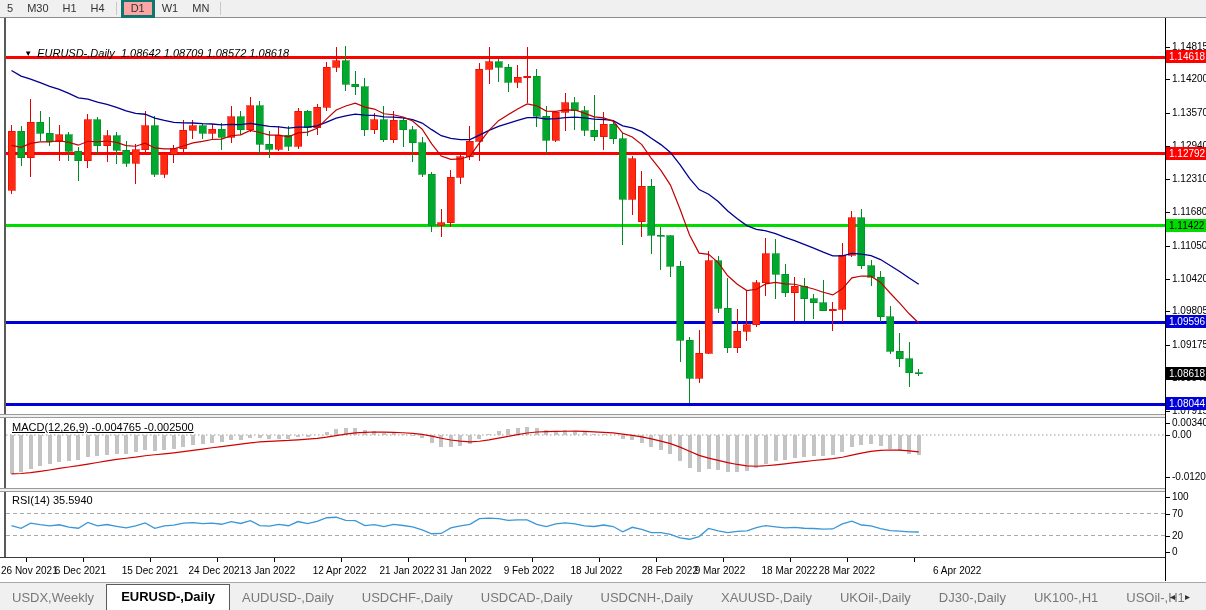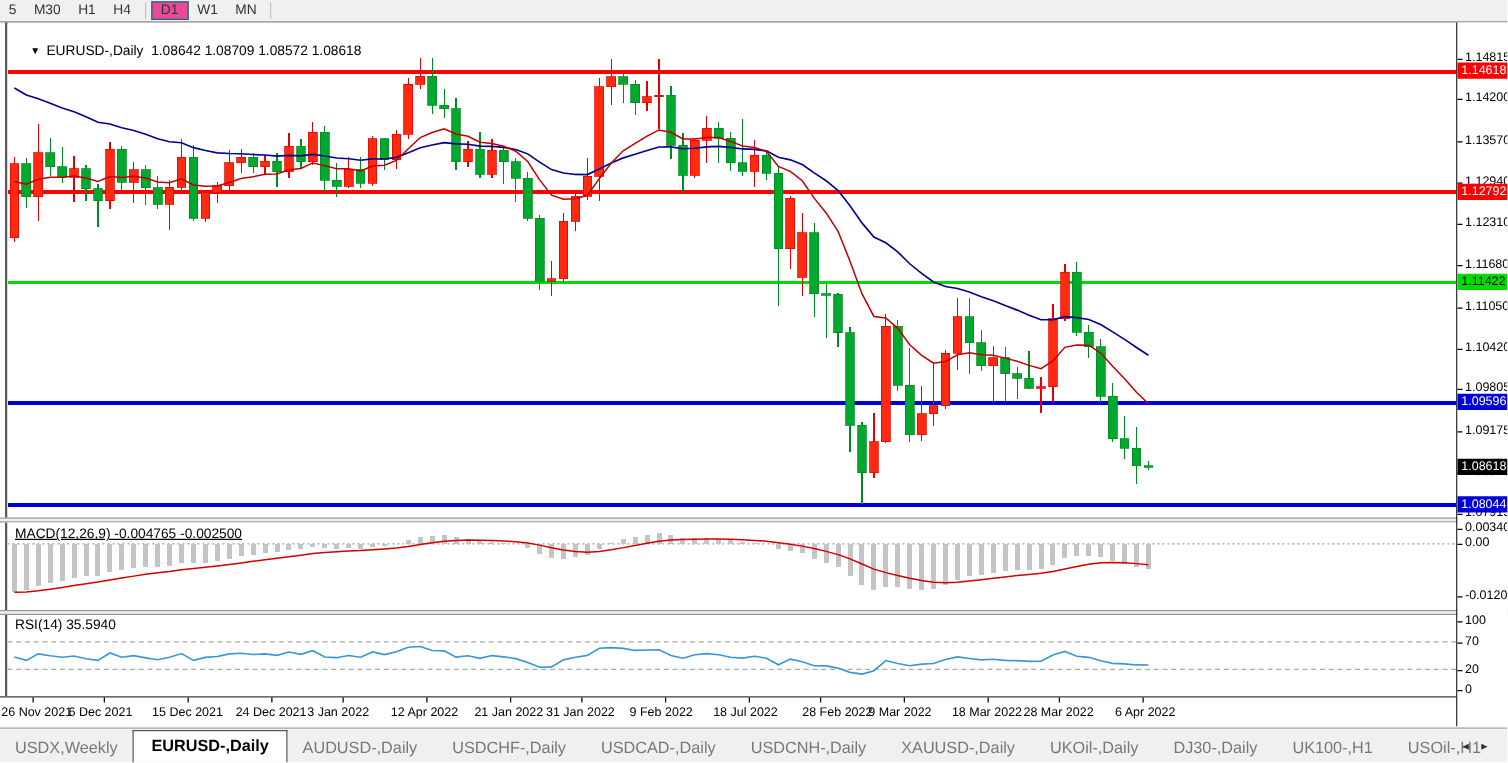--- a/index.html
+++ b/index.html
@@ -1,29 +1,29 @@
 <!DOCTYPE html>
 <html><head>
 <meta charset="utf-8">
 <style>
   html,body{margin:0;padding:0;background:#fff;font-family:"Liberation Sans",sans-serif;}
   #app{position:relative;width:1206px;height:610px;overflow:hidden;background:#fff;}
   
   .toolbar{position:absolute;left:0;top:0;width:1206px;height:17px;background:#f0f0f0;
     border-bottom:1px solid #8c8c8c;display:flex;align-items:center;font-size:11px;color:#333;}
   .tf{padding:0 7px;height:15px;line-height:15px;cursor:default;}
-  .tf.active{background:#ec4899;border:1px solid #0f766e;height:13px;line-height:13px;}
+  .tf.active{background:#fca5a5;border:3px solid #0f766e;height:13px;line-height:13px;}
   .tfdiv{width:1px;height:13px;background:#c8c8c8;margin:0 4px;}
   
   .frame-left{position:absolute;left:4px;top:18px;width:2px;height:539px;background:#5a5a5a;}
   .paxis-line{position:absolute;left:1165px;top:18px;width:1px;height:563px;background:#000;}
   .pane-svg{position:absolute;left:6px;background:#fff;}
   .splitter{position:absolute;left:0;width:1206px;height:4px;background:#f0f0f0;
     border-top:1px solid #9a9a9a;border-bottom:1px solid #9a9a9a;box-sizing:border-box;}
-  .legend{position:absolute;left:12px;top:23px;font-size:11px;color:#000;white-space:pre;}
+  .legend{position:absolute;left:12px;top:35px;font-size:11px;color:#000;white-space:pre;font-style:italic;}
   .legend .tri{font-size:8px;vertical-align:1px;margin-right:5px;}
   .ind-label{position:absolute;left:12px;font-size:11px;color:#000;}
   
   .paxis{position:absolute;left:1166px;top:18px;width:40px;height:563px;background:#fff;font-size:10px;}
   .ptick{position:absolute;left:0;width:4px;height:1px;background:#000;}
   .plabel{position:absolute;left:6px;color:#000;white-space:nowrap;}
   .pbadge{position:absolute;left:0;width:40px;padding:1px 0 1px 3px;color:#fff;white-space:nowrap;}
   
   .dateaxis{position:absolute;left:0;top:557px;width:1165px;height:25px;background:#fff;border-top:1px solid #3c3c3c;}
   .dtick{position:absolute;top:0;width:1px;height:4px;background:#000;}
@@ -396,21 +396,21 @@
       <div class="dlabel" style="left: 570.5px;">18 Jul 2022</div>
       <div class="dtick" style="left: 655.8px;"></div>
       <div class="dlabel" style="left: 627.8px; margin-left: 14px;">28 Feb 2022</div>
       <div class="dtick" style="left: 722.65px;"></div>
       <div class="dlabel" style="left: 694.65px;">9 Mar 2022</div>
       <div class="dtick" style="left: 789.5px;"></div>
       <div class="dlabel" style="left: 761.5px;">18 Mar 2022</div>
       <div class="dtick" style="left: 846.8px;"></div>
       <div class="dlabel" style="left: 818.8px;">28 Mar 2022</div>
       <div class="dtick" style="left: 913.65px;"></div>
-      <div class="dlabel" style="left: 892px; text-align: right;">6 Apr 2022</div>
+      <div class="dlabel" style="left: 933px; text-align: right;">6 Apr 2022</div>
     </div>
 
   <div class="paxis-line"></div>
   <div class="paxis" id="priceAxis">
       <div class="ptick" style="top: 29px;"></div>
       <div class="plabel" style="top: 23px;">1.14815</div>
       <div class="ptick" style="top: 61.4435px;"></div>
       <div class="plabel" style="top: 55.4435px;">1.14200</div>
       <div class="ptick" style="top: 94.6783px;"></div>
       <div class="plabel" style="top: 88.6783px;">1.13570</div>

